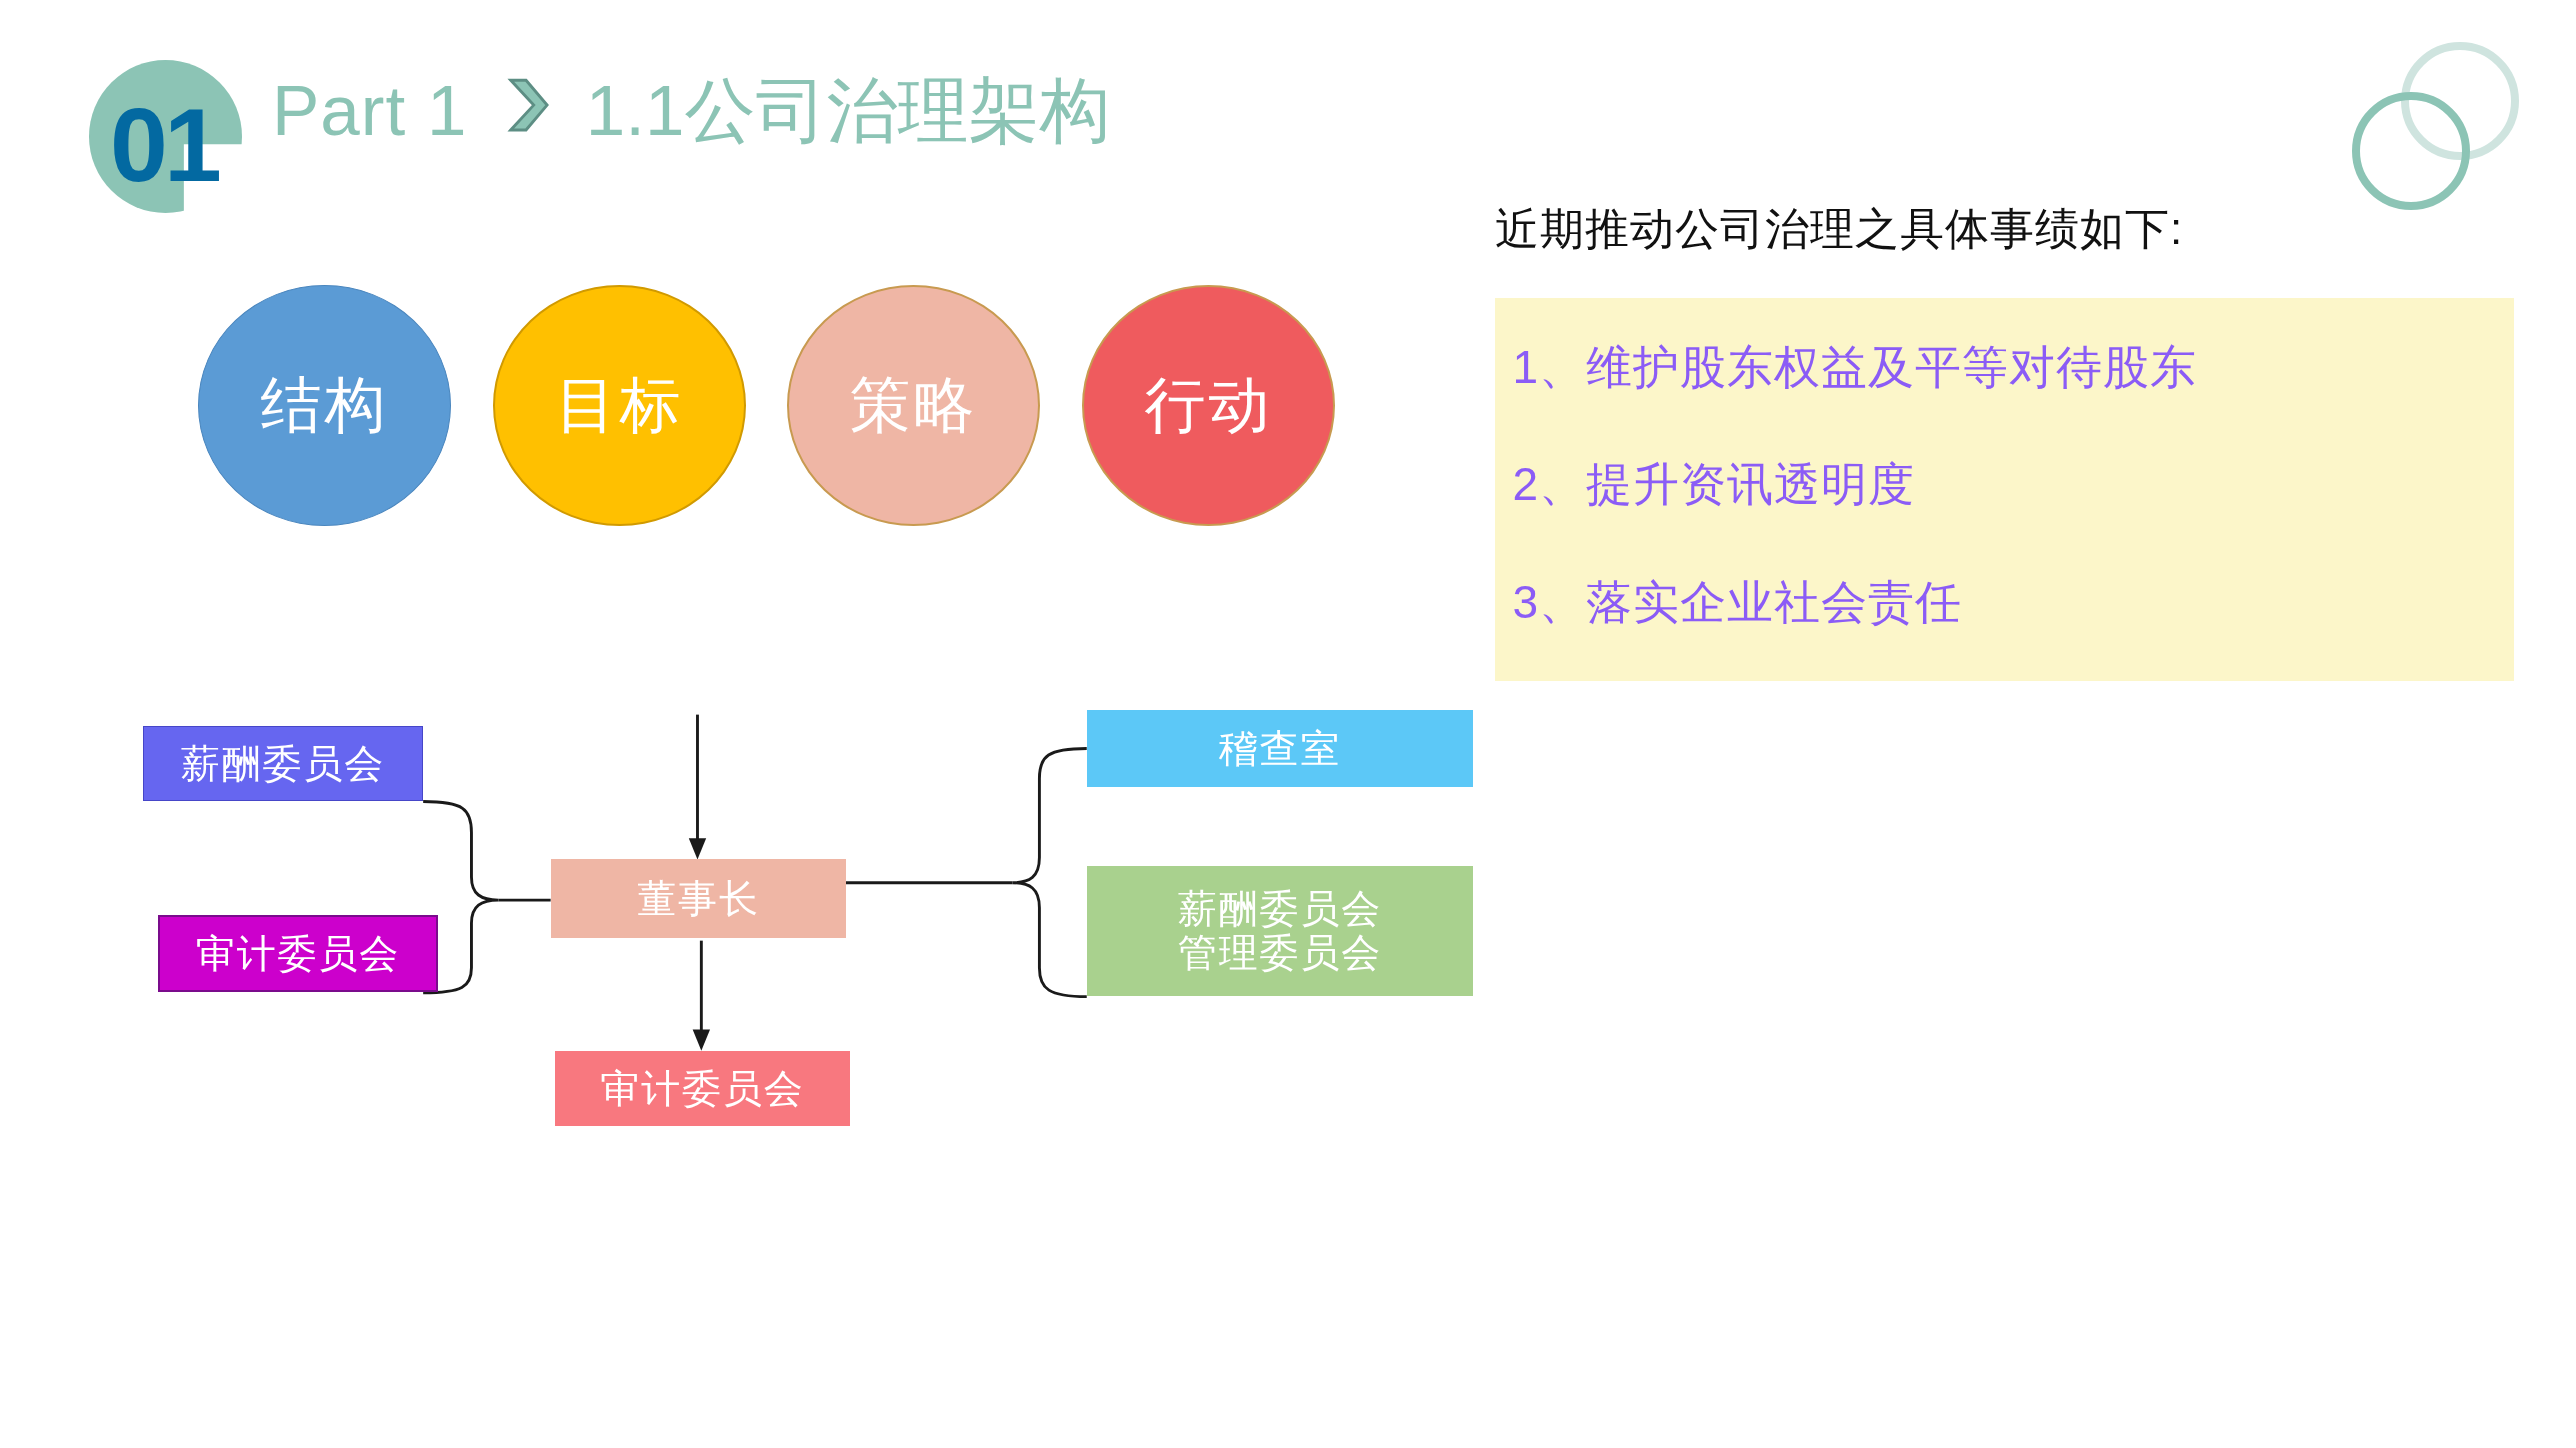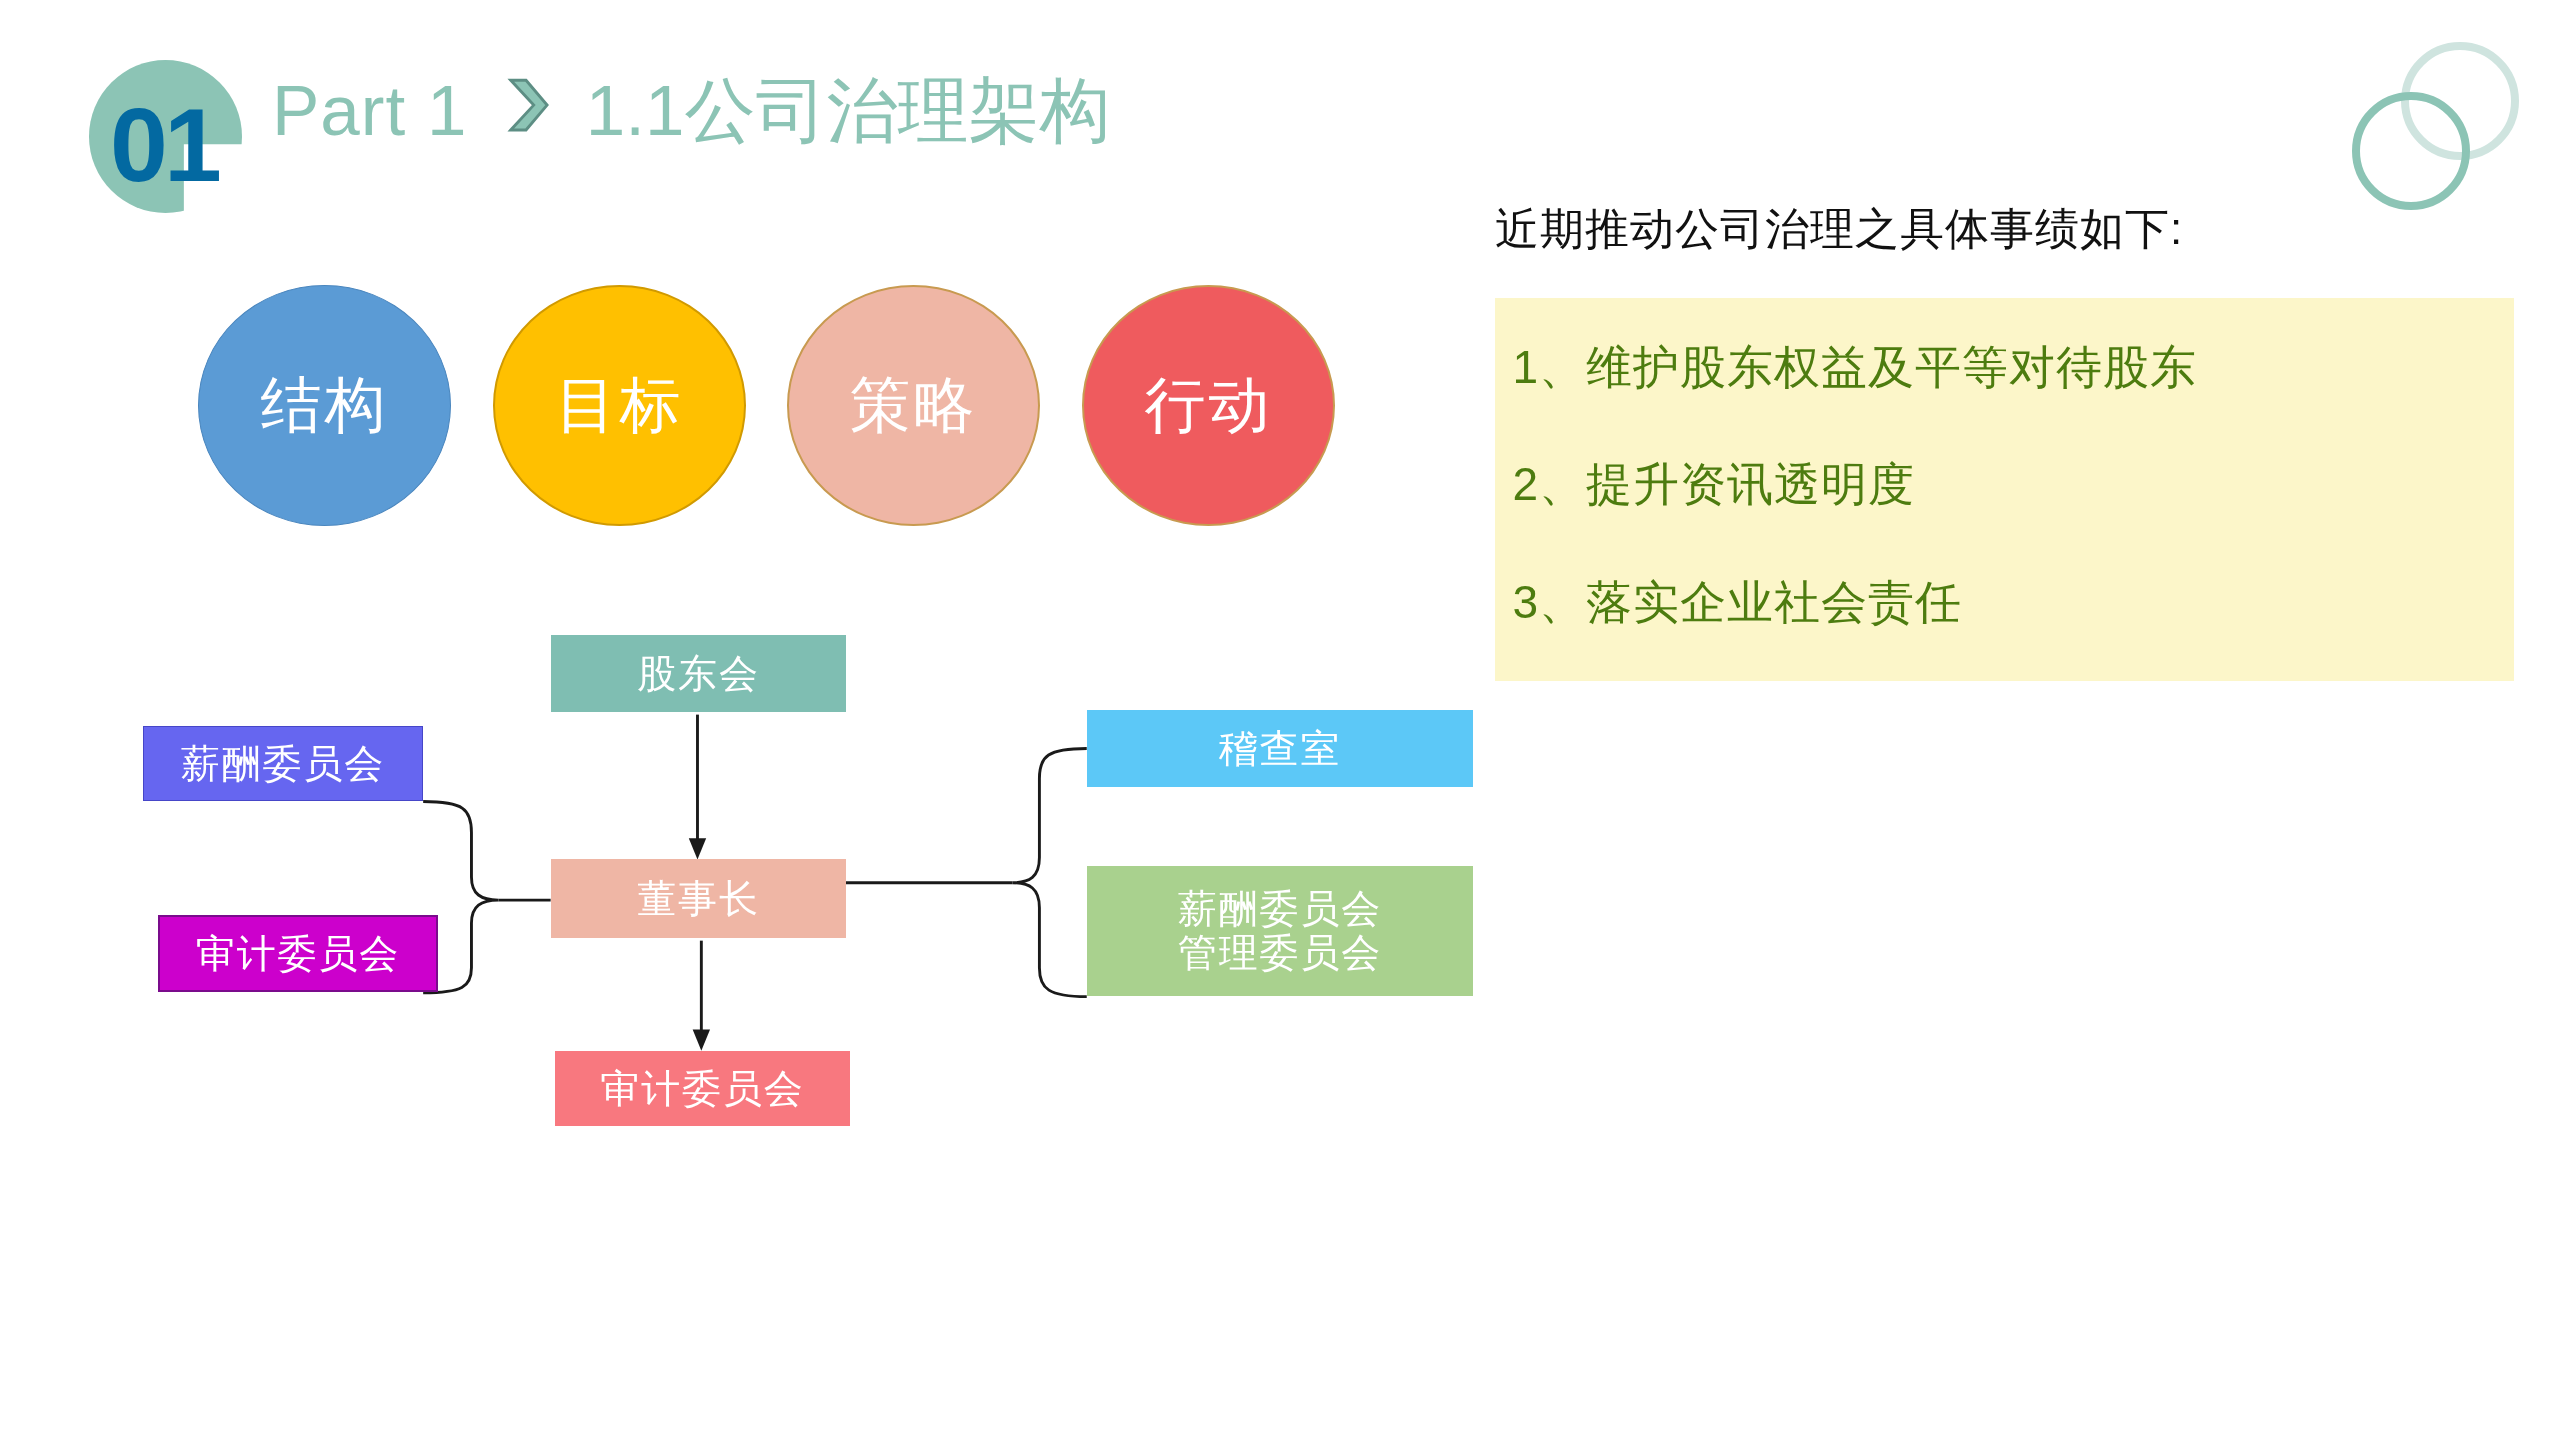--- a/index.html
+++ b/index.html
@@ -145,21 +145,21 @@
     line-height: 1.2;
   }
   #right-panel-box {
     background: #FCF6C9;
     padding: 41px 0 50px 0;
     width: 1019px;
     box-sizing: border-box;
   }
   .right-panel-item {
     font-size: 46px;
-    color: #4d7c0f;
+    color: #8b5cf6;
     letter-spacing: 1px;
     line-height: 1.25;
     padding: 0 23px 0 17.4px;
     margin-bottom: 60px;
   }
   .right-panel-item:last-child { margin-bottom: 0; }
 </style>
 </head>
 <body>
 
@@ -214,23 +214,20 @@
              L 368 362 C 368 382, 358 388, 318 388" fill="none" stroke="#1a1a1a" stroke-width="3"></path>
     <line x1="396" y1="292" x2="450" y2="292" stroke="#1a1a1a" stroke-width="3"></line>
 
     <path d="M1005 135 C 965 135, 956 143, 956 166
              L 956 248 C 956 268, 946 274, 928 274
              C 946 274, 956 280, 956 300
              L 956 362 C 956 384, 966 392, 1005 392" fill="none" stroke="#1a1a1a" stroke-width="3"></path>
     <line x1="755" y1="274" x2="928" y2="274" stroke="#1a1a1a" stroke-width="3"></line>
   </svg>
 
-  <div id="org-shareholders" class="org-box">
-    <span>股东会</span>
-  </div>
 
   <div id="org-chairman" class="org-box">
     <span>董事长</span>
   </div>
 
   <div id="org-mgmt-team" class="org-box">
     <span>审计委员会</span>
   </div>
 
   <div id="org-compensation" class="org-box">

